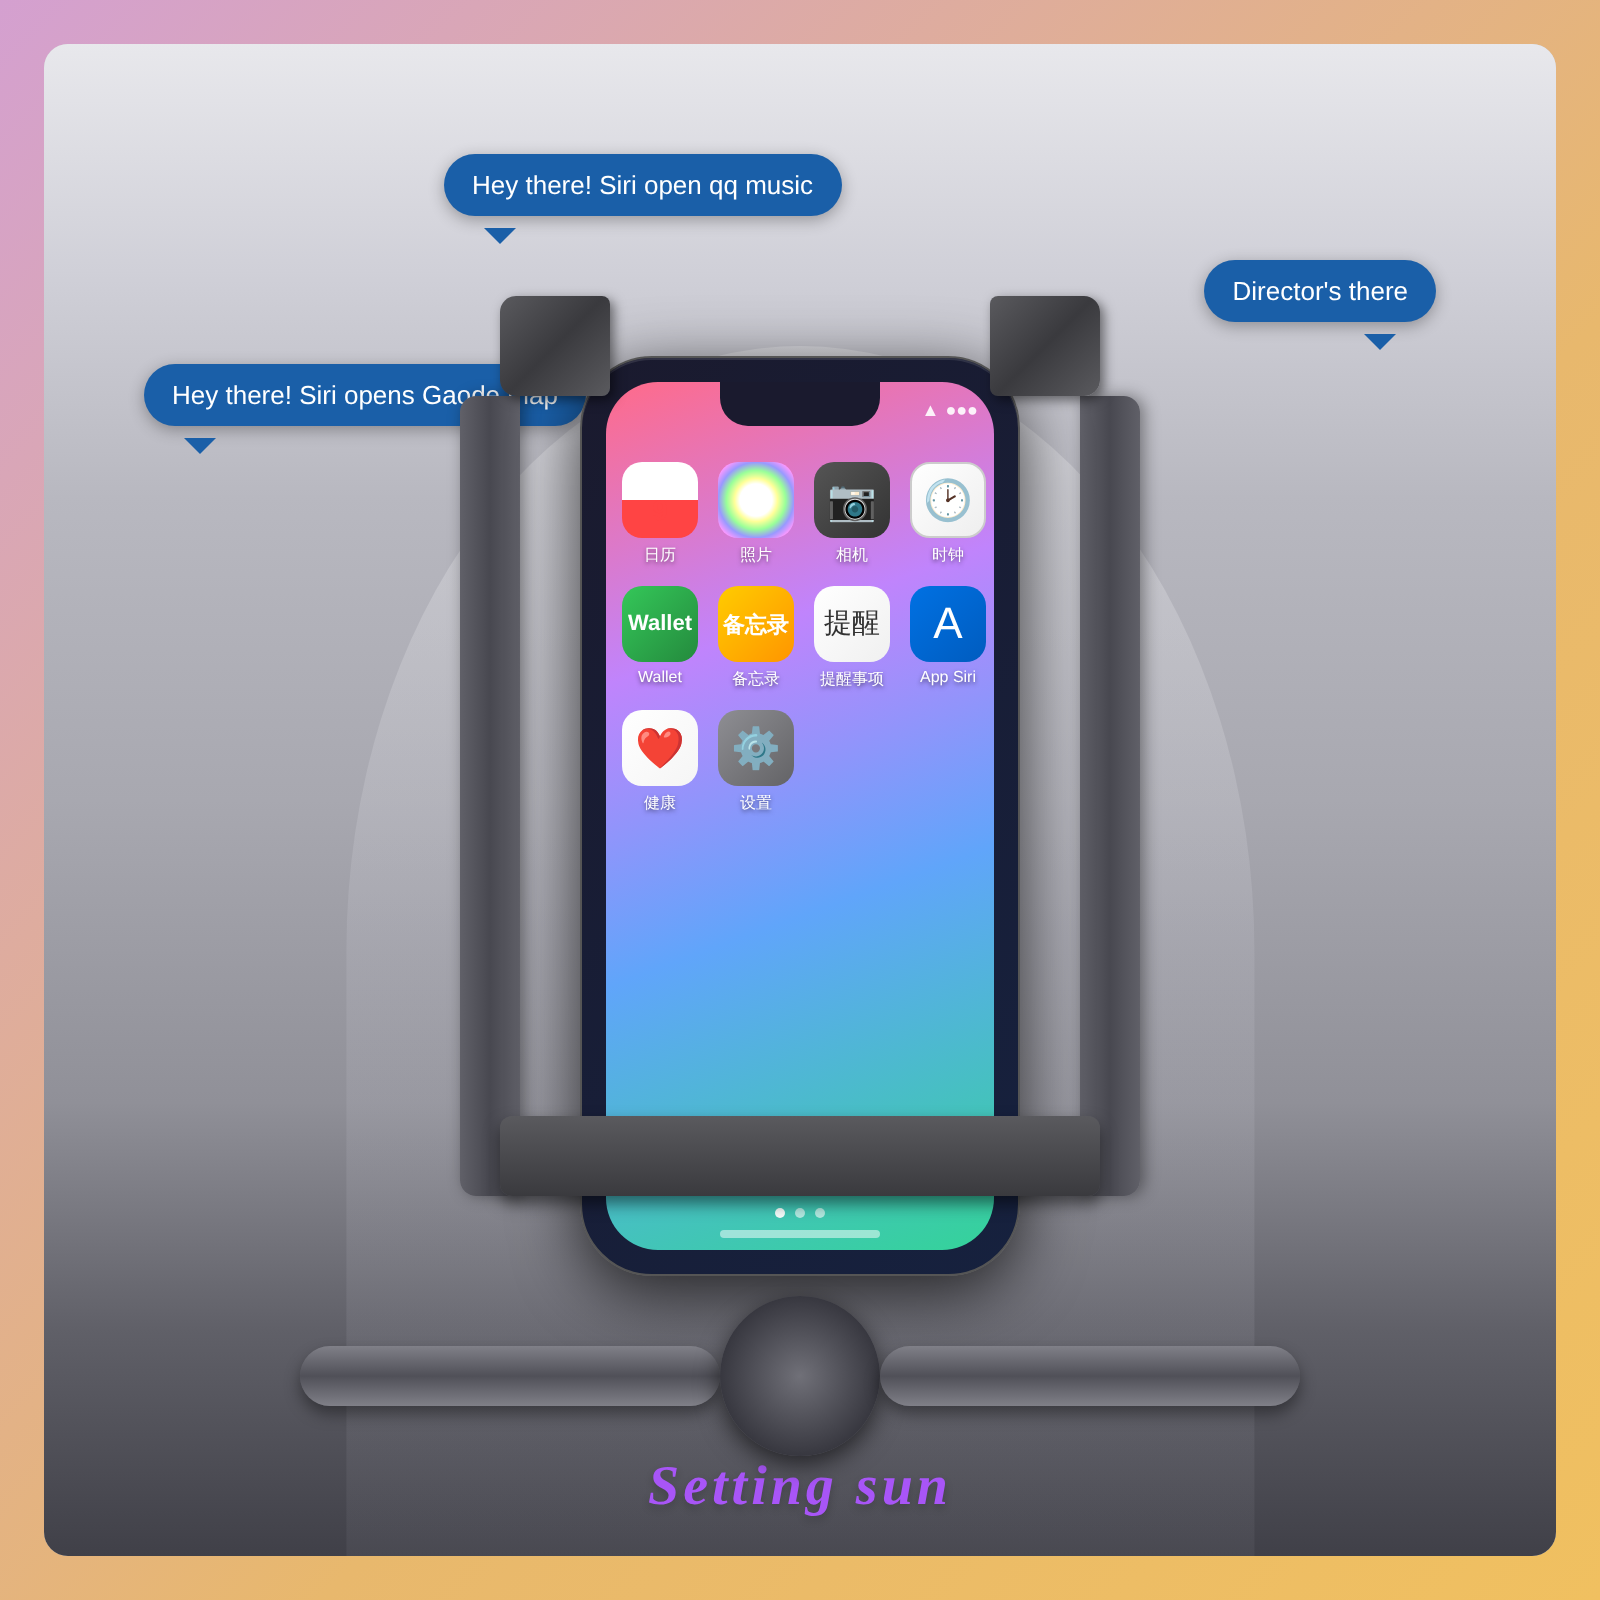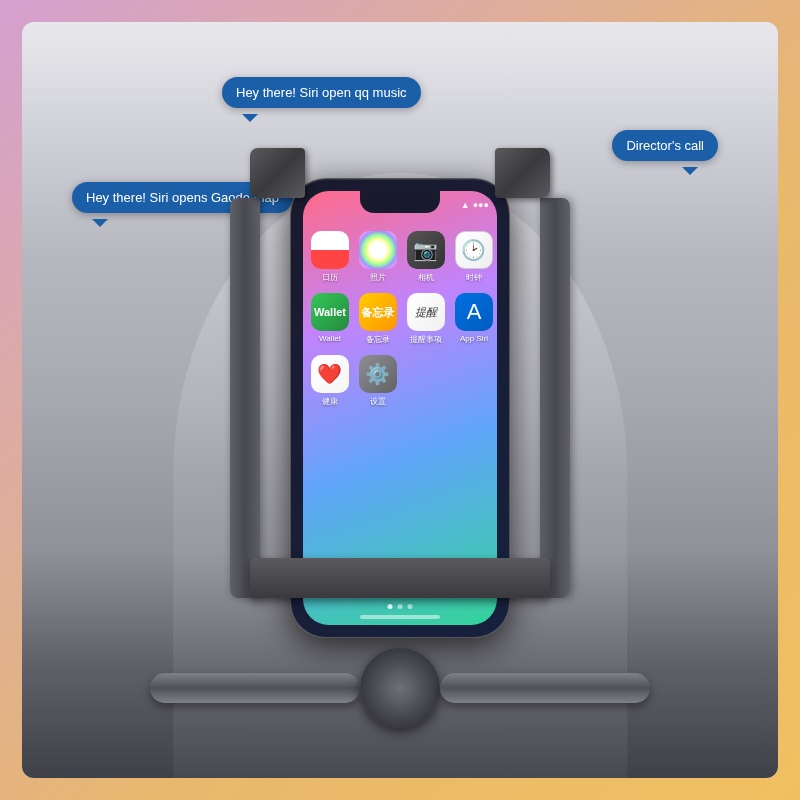--- a/index.html
+++ b/index.html
@@ -394,21 +394,21 @@
 <div class="outer-border">
   <div class="inner-container">
 
     <div class="bg-scene"></div>
 
     <div class="speech-bubble bubble-qq-music bubble-top-left">
       <span>Hey there! Siri open qq music</span>
     </div>
 
     <div class="speech-bubble bubble-directors bubble-top-right">
-      <span>Director's call</span>
+      <span>Director's there</span>
     </div>
 
     <div class="speech-bubble bubble-gaode bubble-top-left">
       <span>Hey there! Siri opens Gaode map</span>
     </div>
 
     <div class="phone-holder">
 
       <div class="top-clamps">
         <div class="clamp clamp-left"></div>
@@ -461,21 +461,21 @@
               <div class="app-icon-img app-wallet" style="color:white;font-size:11px;font-weight:bold;">Wallet</div>
               <span class="app-icon-label">Wallet</span>
             </div>
 
             <div class="app-icon">
               <div class="app-icon-img app-notes" style="font-size:11px;color:white;font-weight:bold;">备忘录</div>
               <span class="app-icon-label">备忘录</span>
             </div>
 
             <div class="app-icon">
-              <div class="app-icon-img app-reminders" style="font-size:11px;color:#333;font-style:italic;">提醒</div>
+              <div class="app-icon-img app-reminders" style="font-size:14px;color:#333;">提醒</div>
               <span class="app-icon-label">提醒事项</span>
             </div>
 
             <div class="app-icon">
               <div class="app-icon-img app-appstore" style="color:white;font-size:22px;">A</div>
               <span class="app-icon-label">App Siri</span>
             </div>
 
             <div class="app-icon">
               <div class="app-icon-img app-health" style="font-size:20px;">❤️</div>
@@ -499,14 +499,15 @@
       </div>
 
     </div>
 
     <div class="handlebar">
       <div class="handlebar-left"></div>
       <div class="handlebar-center"></div>
       <div class="handlebar-right"></div>
     </div>
 
+    <div class="bottom-text">Setting sun</div>
   </div>
 </div>
 
 </body></html>

